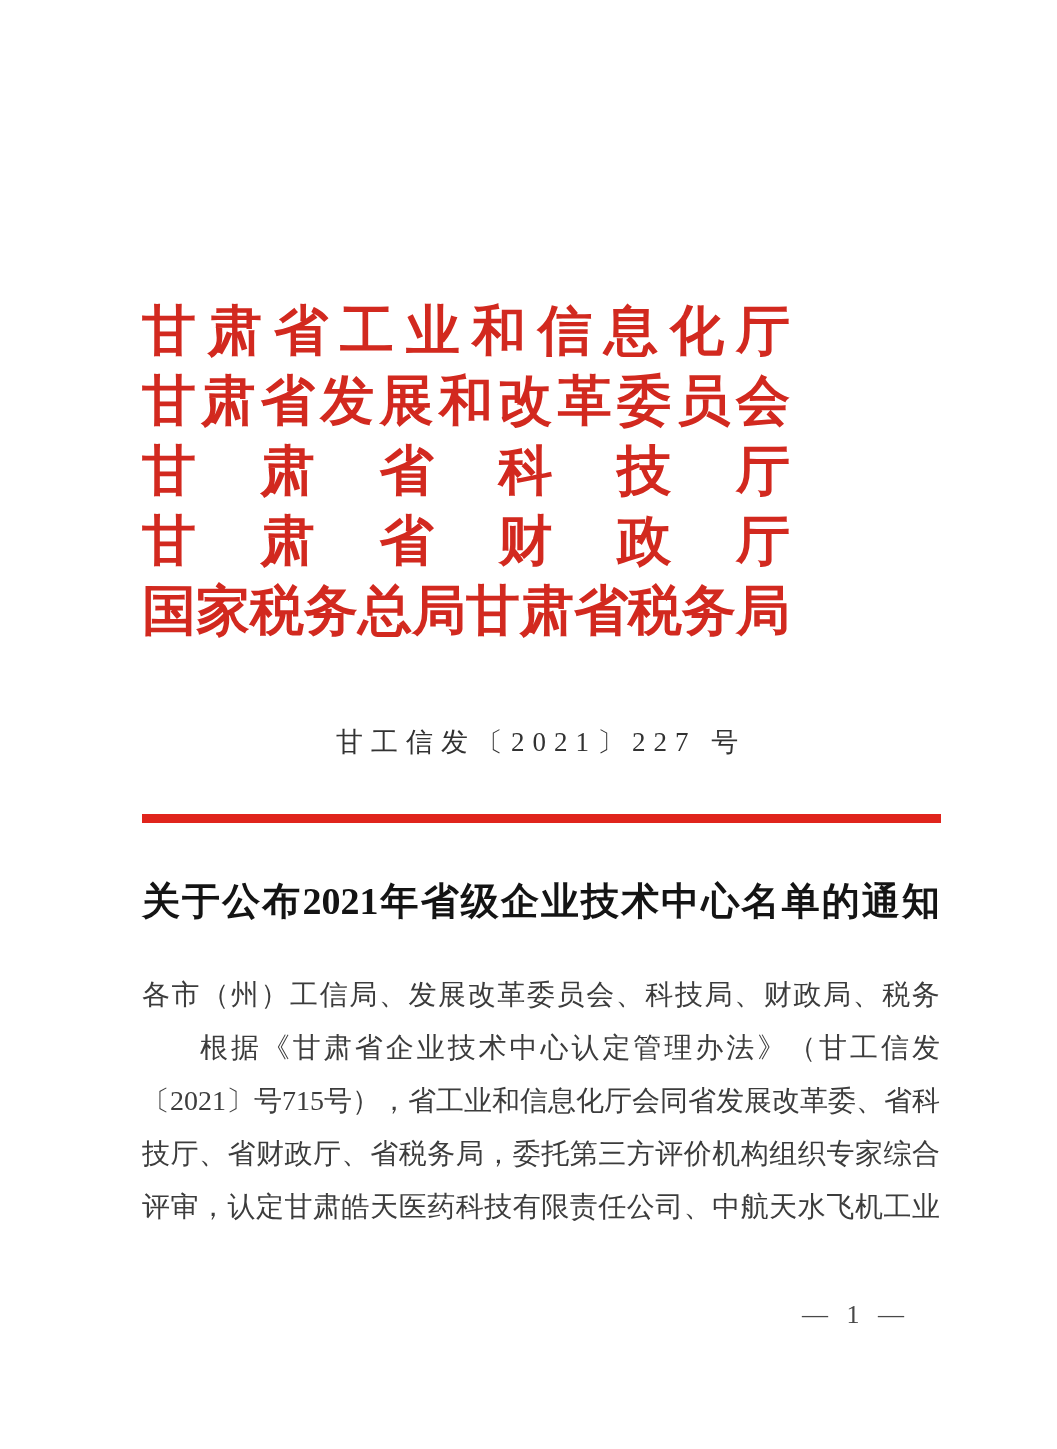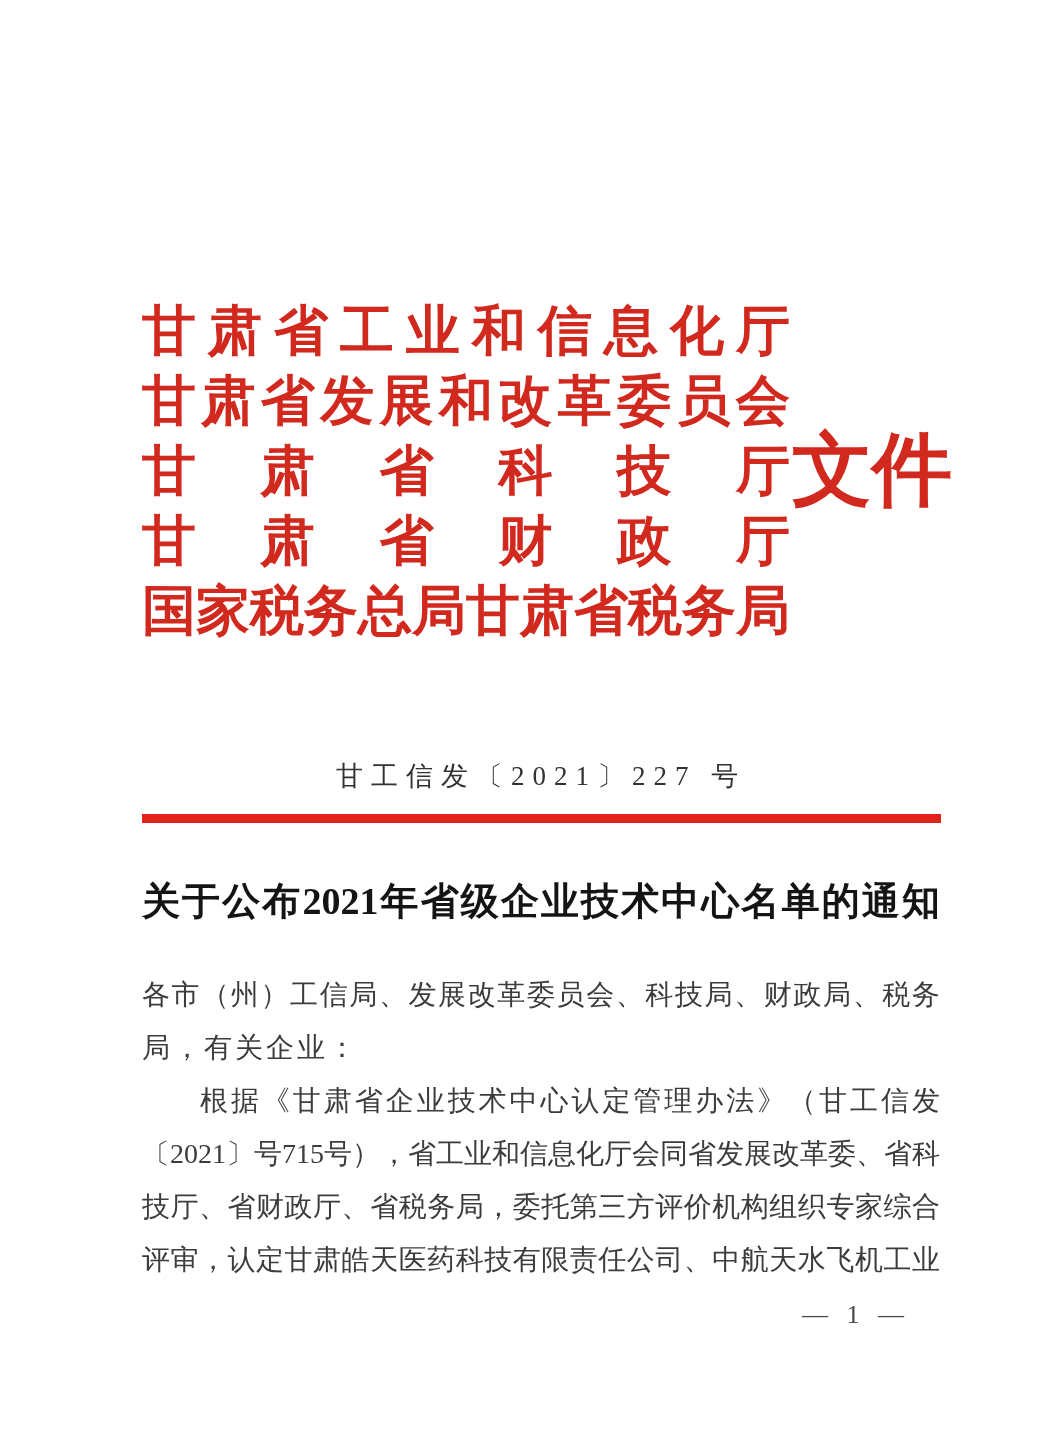--- a/index.html
+++ b/index.html
@@ -41,21 +41,21 @@
     margin-left: 2px;
     white-space: nowrap;
   }
 
   
   .spread { display: flex; justify-content: space-between; }
 
   .doc-number {
     position: absolute;
     left: 142px;
-    top: 758px;
+    top: 724px;
     width: 798px;
     text-align: center;
     font-size: 27px;
     color: #323232;
     letter-spacing: 8px;
     white-space: nowrap;
   }
 
   .red-rule {
     position: absolute;
@@ -158,21 +158,20 @@
           <span>总</span>
           <span>局</span>
           <span>甘</span>
           <span>肃</span>
           <span>省</span>
           <span>税</span>
           <span>务</span>
           <span>局</span>
         </div>
     </div>
-    <div class="doc-type">文件</div>
   </div>
 
   <div class="doc-number">甘工信发〔2021〕227 号</div>
 
   <div class="red-rule"></div>
 
   <h1 class="title spread">
       <span>关</span>
       <span>于</span>
       <span>公</span>
@@ -217,21 +216,20 @@
         <span>技</span>
         <span>局</span>
         <span>、</span>
         <span>财</span>
         <span>政</span>
         <span>局</span>
         <span>、</span>
         <span>税</span>
         <span>务</span>
       </div>
-    <div class="bline left-line">局，有关企业：</div>
     <div class="bline indent spread">
         <span>根</span>
         <span>据</span>
         <span>《</span>
         <span>甘</span>
         <span>肃</span>
         <span>省</span>
         <span>企</span>
         <span>业</span>
         <span>技</span>

